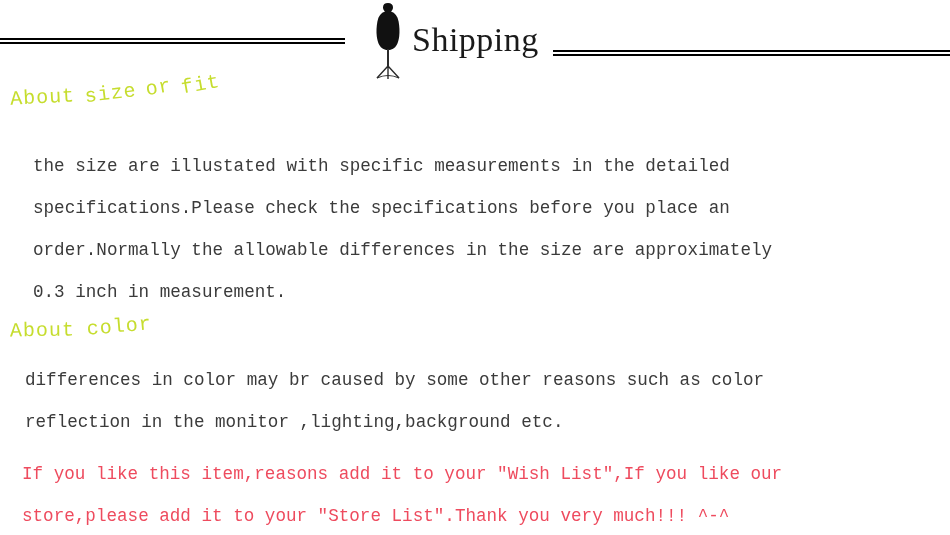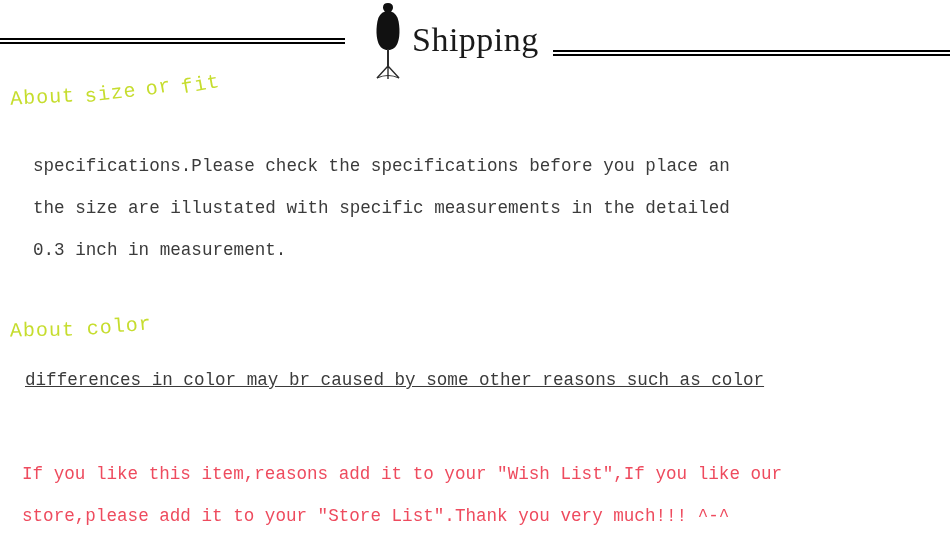--- a/index.html
+++ b/index.html
@@ -96,21 +96,20 @@
     letter-spacing: 0px;
     white-space: nowrap;
   }
   .para-size {
     left: 33px;
     top: 145px;
   }
   .para-color {
     left: 25px;
     top: 359px;
-    text-decoration: underline;
   }
   .para-promo {
     left: 22px;
     top: 453px;
     color: #ee4b5e;
   }
   .para div {
     height: 42px;
   }
 </style>
@@ -135,29 +134,31 @@
   </svg>
 
   <div class="title">Shipping</div>
 </div>
 
 <div class="section-heading heading-size">
   <span class="w1">About</span><span class="w2">size</span><span class="w3">or</span><span class="w4">fit</span>
 </div>
 
 <div class="para para-size">
+  <div>the size are illustated with specific measurements in the detailed</div>
   <div>specifications.Please check the specifications before you place an</div>
-  <div>the size are illustated with specific measurements in the detailed</div>
+  <div>order.Normally the allowable differences in the size are approximately</div>
   <div>0.3 inch in measurement.</div>
 </div>
 
 <div class="section-heading heading-color">
   <span class="w1">About</span><span class="w2">color</span>
 </div>
 
 <div class="para para-color">
   <div>differences in color may br caused by some other reasons such as color</div>
+  <div>reflection in the monitor ,lighting,background etc.</div>
 </div>
 
 <div class="para para-promo">
   <div>If you like this item,reasons add it to your "Wish List",If you like our</div>
   <div>store,please add it to your "Store List".Thank you very much!!! ^-^</div>
 </div>
 
 </body></html>

